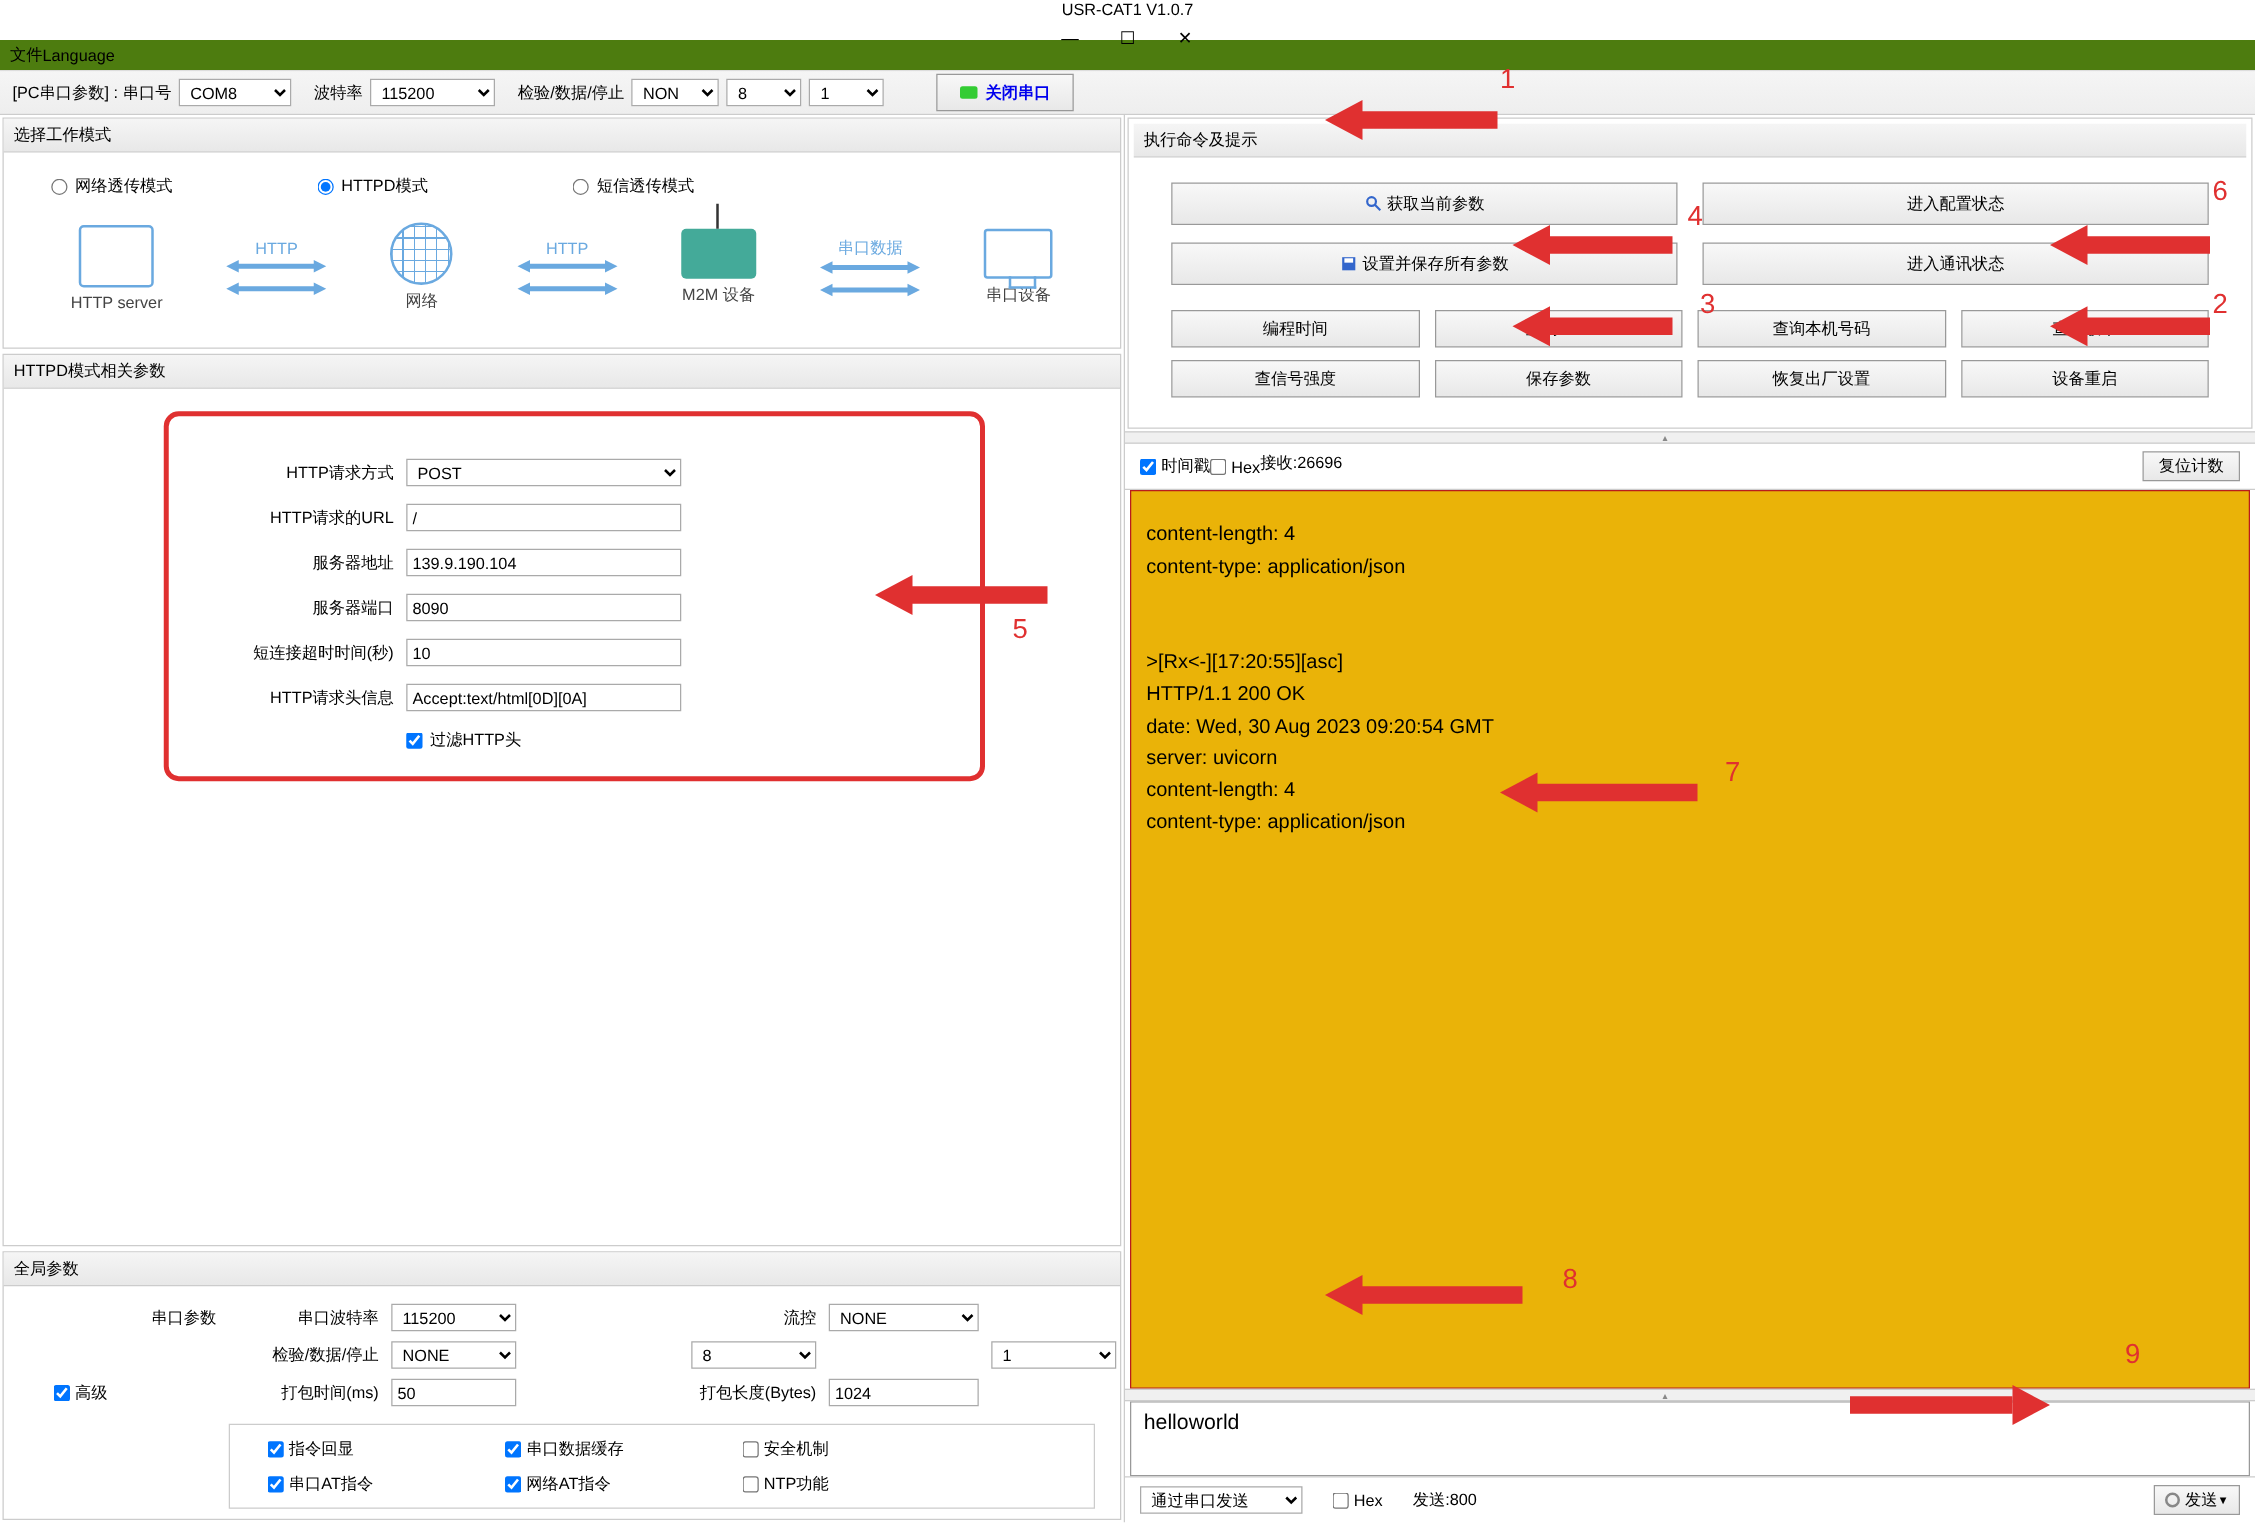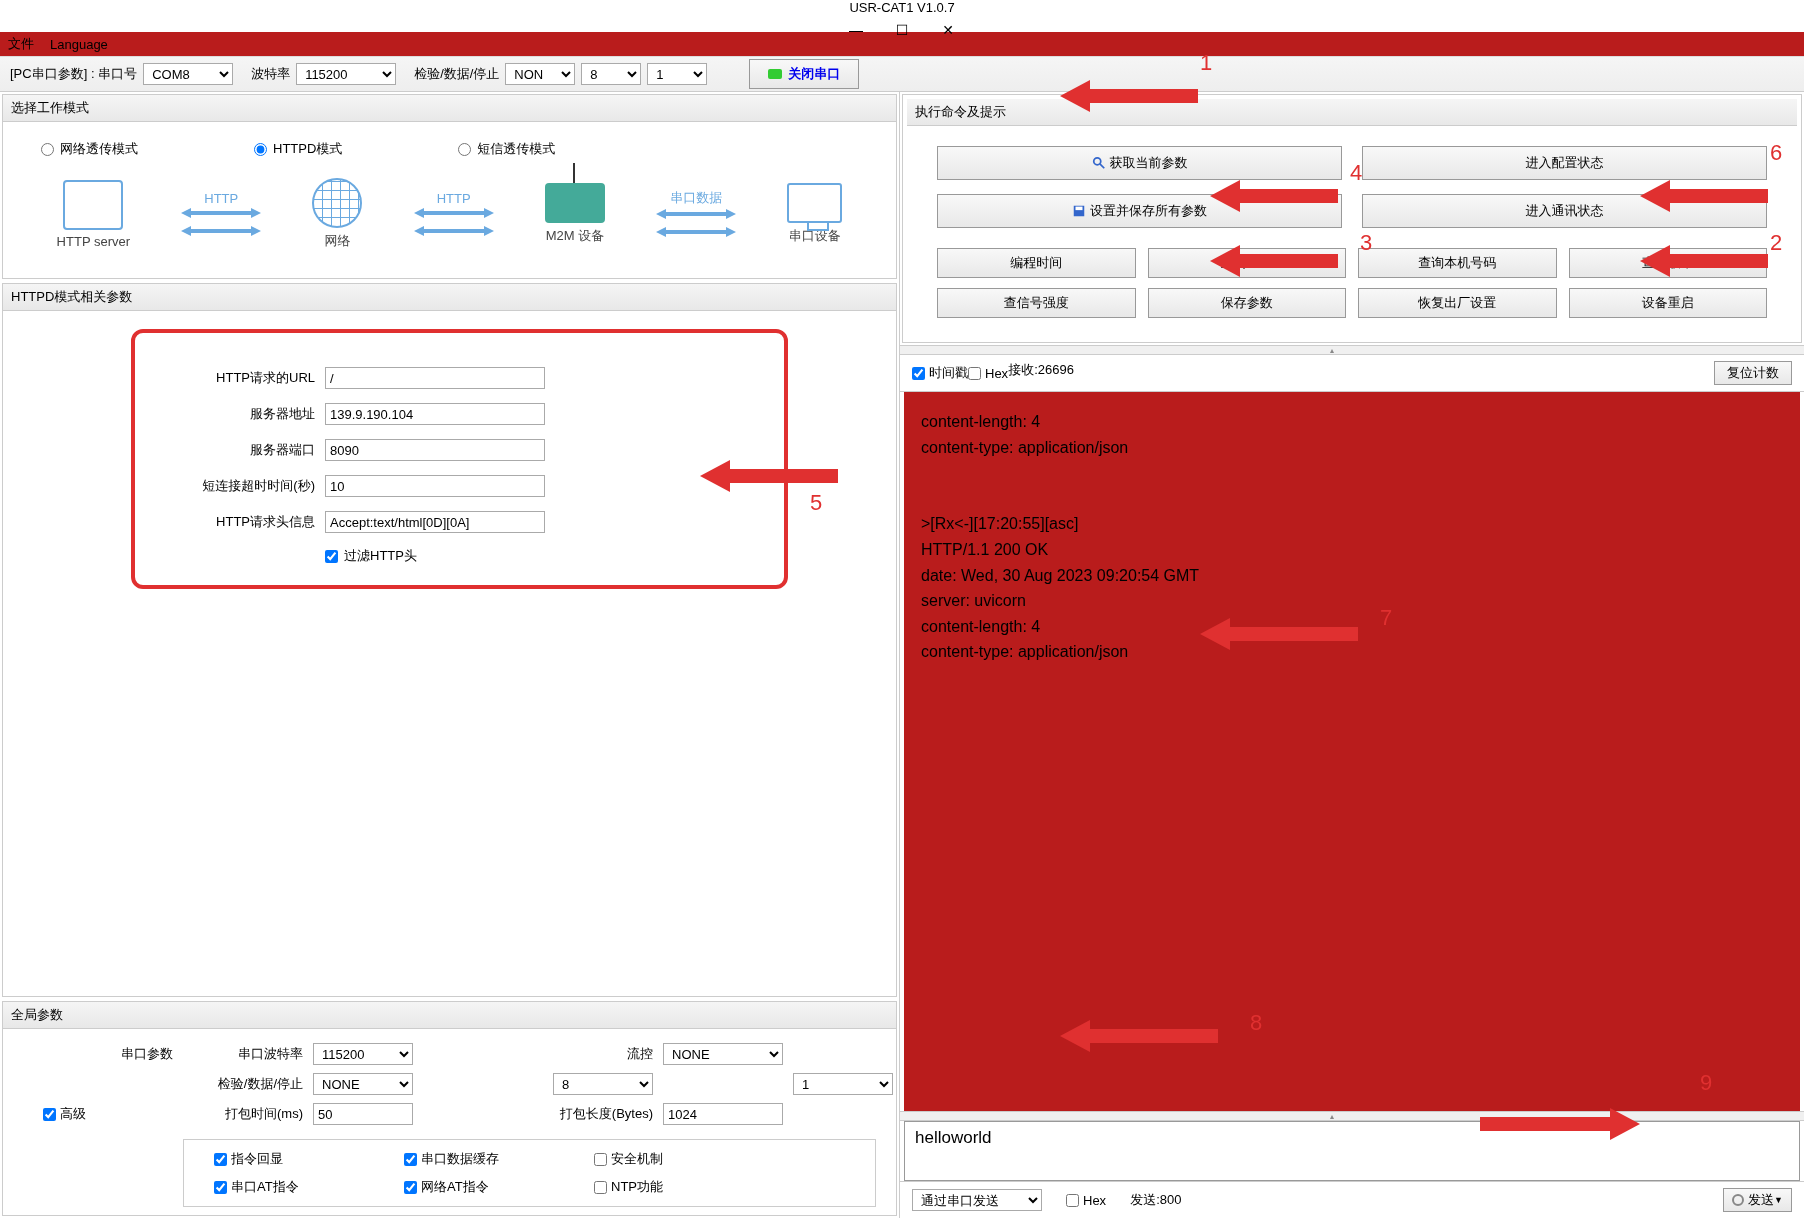--- a/index.html
+++ b/index.html
@@ -2,21 +2,21 @@
 <html><head>
 <meta charset="utf-8">
 <style>
 * { box-sizing: border-box; margin: 0; padding: 0; font-family: "Microsoft YaHei", "SimSun", Arial, sans-serif; font-size: 13px; }
 body { background: #fff; width: 1804px; height: 1218px; position: relative; overflow: hidden; }
 .titlebar { height: 32px; display: flex; align-items: center; padding: 0 8px; background: #fff; flex-direction: column; }
 .titlebar .logo { width: 16px; height: 16px; margin-right: 6px; }
 .titlebar .title { flex: 1; font-size: 13px; }
 .titlebar .winbtns { display: flex; gap: 0; }
 .titlebar .winbtn { width: 46px; height: 30px; display: flex; align-items: center; justify-content: center; font-size: 14px; }
-.menubar { height: 24px; display: flex; align-items: center; padding: 0 8px; gap: 16px; background: #b91c1c; font-size: 13px; }
+.menubar { height: 24px; display: flex; align-items: center; padding: 0 8px; gap: 0; background: #4d7c0f; font-size: 13px; }
 .toolbar { height: 36px; background: linear-gradient(#f5f5f5,#eee); border-top: 1px solid #ddd; border-bottom: 1px solid #ccc; display: flex; align-items: center; padding: 0 10px; gap: 6px; }
 .toolbar label { font-size: 13px; }
 select, input[type=text] { border: 1px solid #aaa; background: #fff; height: 22px; padding: 0 4px; font-size: 13px; }
 select { padding-right: 14px; }
 .btn { border: 1px solid #999; background: linear-gradient(#f8f8f8,#e8e8e8); padding: 2px 12px; height: 24px; display: inline-flex; align-items: center; justify-content: center; font-size: 13px; cursor: pointer; }
 .btn.big { height: 30px; }
 .main { display: flex; height: calc(100% - 92px); }
 .leftcol { width: 900px; display: flex; flex-direction: column; border-right: 1px solid #ccc; }
 .rightcol { flex: 1; display: flex; flex-direction: column; }
 .groupbox { border: 1px solid #ccc; margin: 2px; background: #fff; }
@@ -50,21 +50,21 @@
 .chk { display:flex; align-items:center; gap:4px; }
 .rtop { padding: 4px; }
 .cmdgrid { display: grid; grid-template-columns: 1fr 1fr; gap: 14px 20px; padding: 20px 30px 10px; }
 .cmdgrid .btn { width: 100%; height: 34px; }
 .cmdgrid2 { display: grid; grid-template-columns: 1fr 1fr 1fr 1fr; gap: 10px 12px; padding: 10px 30px 20px; }
 .cmdgrid2 .btn { width:100%; height:30px; }
 .splitter { height: 10px; background: #f0f0f0; border-top:1px solid #ccc; border-bottom:1px solid #ccc; position:relative; display:flex; align-items:center; justify-content:center; }
 .splitter::after { content:"▴"; font-size:8px; color:#888; letter-spacing:40px; }
 .rxbar { display:flex; padding: 6px 12px; border-bottom:1px solid #ccc; }
 .rxbar .spacer { flex:1; }
-.rxbox { flex:1; border:5px solid #b91c1c; margin:0 4px; padding: 12px 12px; overflow-y:scroll; font-size: 16px; line-height: 1.6; background:#b91c1c; white-space: pre-wrap; }
+.rxbox { flex:1; border:1px solid #b91c1c; margin:0 4px; padding: 22px 12px; overflow-y:scroll; font-size: 16px; line-height: 1.6; background:#eab308; white-space: pre-wrap; }
 .txbox { height: 60px; border:1px solid #999; margin:0 4px; padding: 6px 10px; font-size: 17px; background:#fff; }
 .sendbar { display:flex; align-items:center; gap:24px; padding: 6px 12px; border-top:1px solid #ccc; }
 .sendbar .spacer { flex:1; }
 .red-arrow { position:absolute; pointer-events:none; z-index: 50; }
 .red-arrow .shaft { position:absolute; background:#e03030; height:14px; }
 .red-arrow .head { position:absolute; width:0; height:0; border-top:16px solid transparent; border-bottom:16px solid transparent; }
 .red-arrow.left .head { border-right:30px solid #e03030; }
 .red-arrow.right .head { border-left:30px solid #e03030; }
 .red-num { position:absolute; color:#e03030; font-size:22px; font-weight:400; z-index:51; }
 .port-led { display:inline-block; width:14px; height:10px; background:#3c3; border-radius:2px; margin-right:6px; }
@@ -171,20 +171,24 @@
               <span>串口设备</span>
             </div>
         </div>
       </div>
     </div>
 
     <div class="groupbox" style="flex:1; overflow:auto">
       <div class="gtitle">HTTPD模式相关参数</div>
       <div class="gbody" style="position:relative">
         <div class="redbox">
+          <div class="formrow">
+              <label>HTTP请求方式</label>
+              <select><option>POST</option></select>
+            </div>
           <div class="formrow">
               <label>HTTP请求的URL</label>
               <input type="text" value="/" style="">
             </div>
           <div class="formrow">
               <label>服务器地址</label>
               <input type="text" value="139.9.190.104" style="">
             </div>
           <div class="formrow">
               <label>服务器端口</label>

